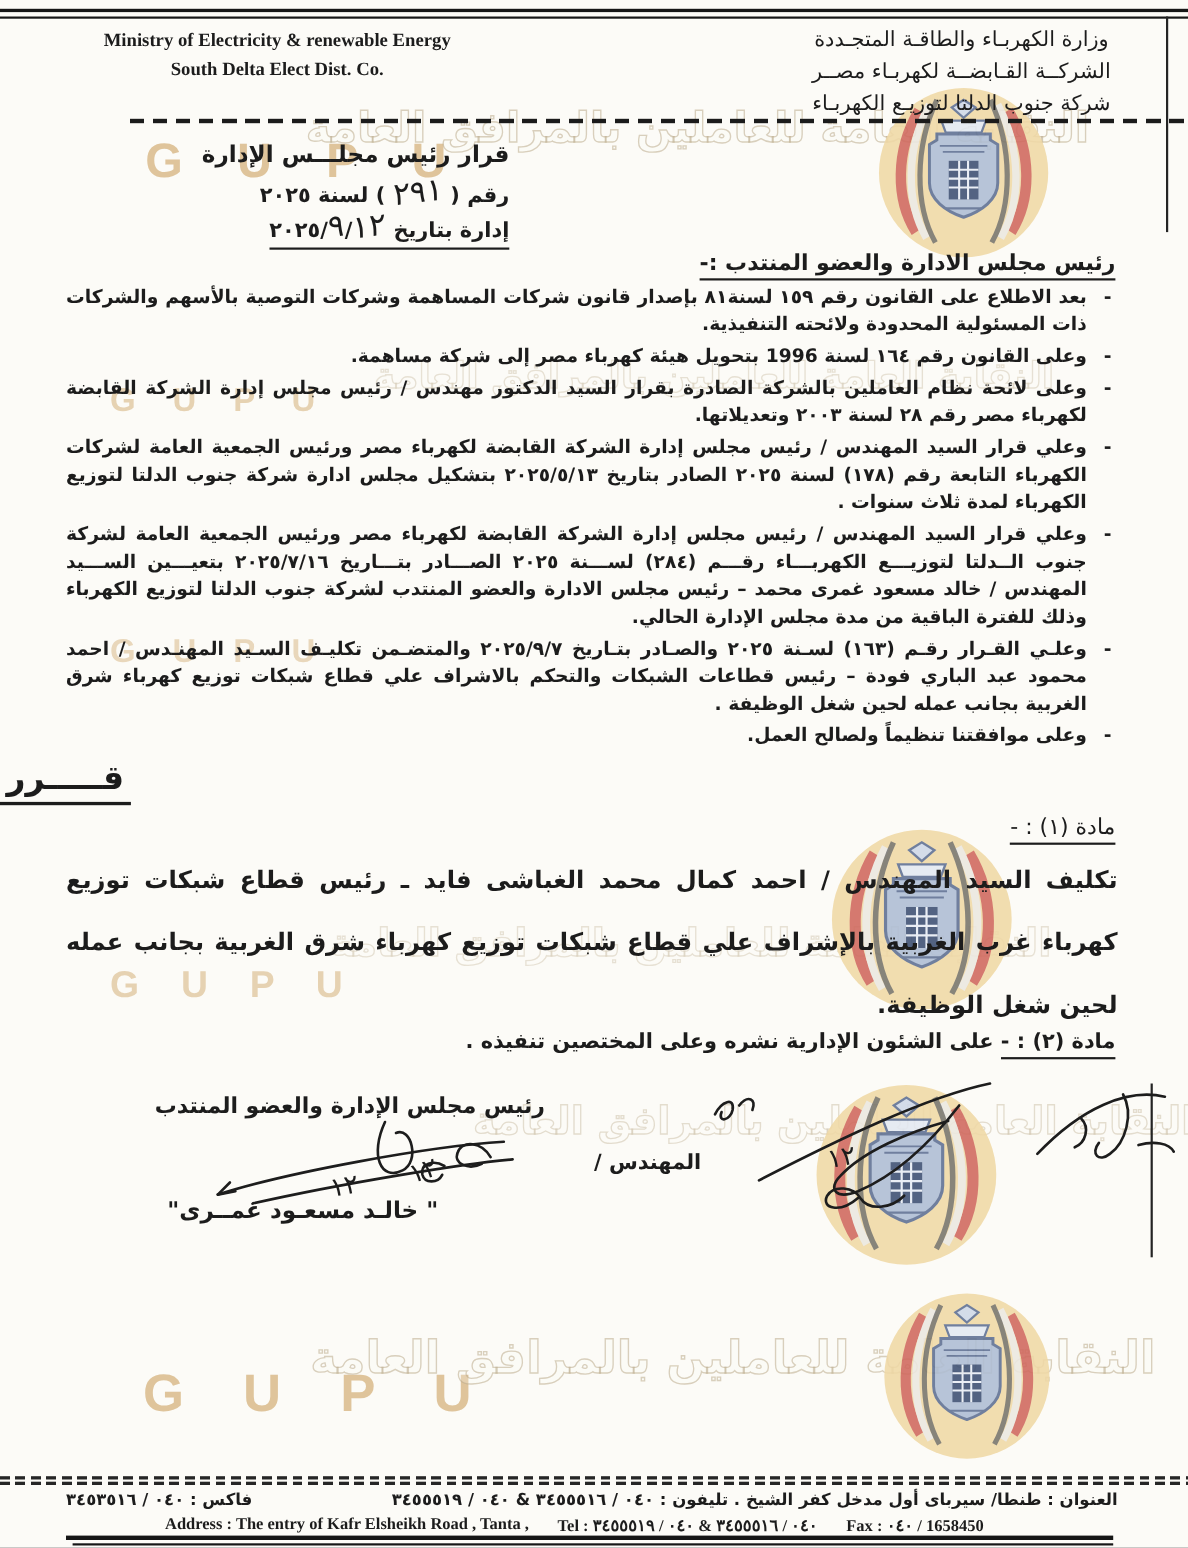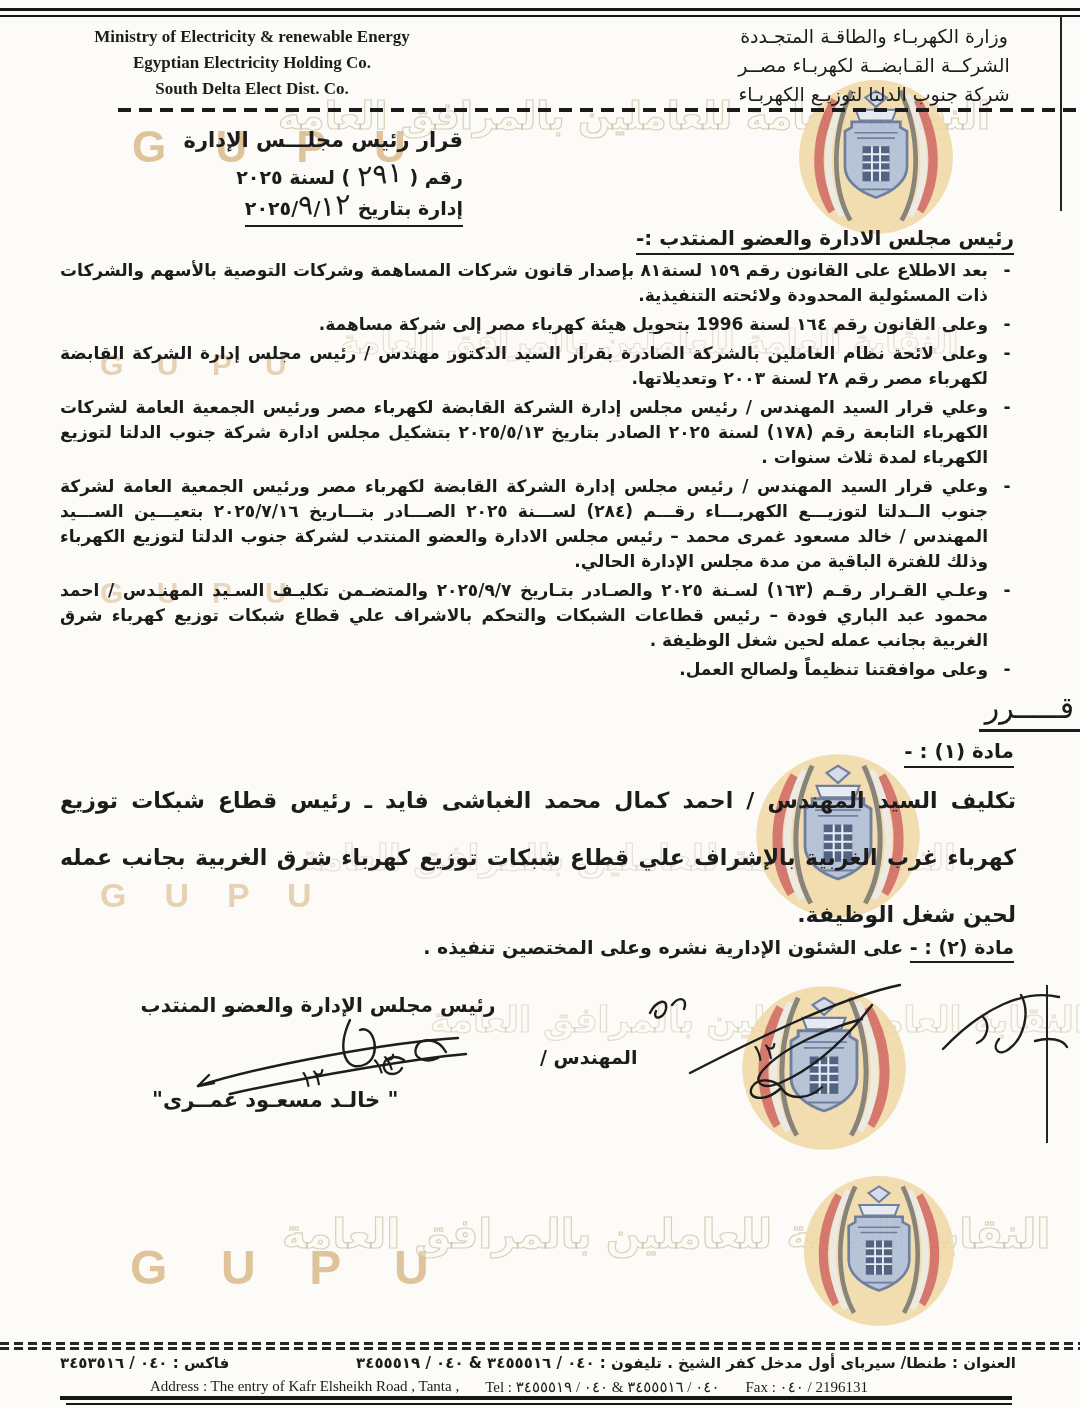--- a/index.html
+++ b/index.html
@@ -25,23 +25,23 @@
   .hw-sm{display:inline-block;font-weight:400;transform:rotate(-10deg);font-size:24px;line-height:1;z-index:3;}
   .atom{display:inline-block;}
   
   .sec-head{right:66px;top:226px;font-size:20px;font-weight:bold;}
   .sec-head span{border-bottom:2px solid #1c1c1c;padding-bottom:3px;}
   .bullets{right:62px;left:60px;top:258px;}
   .bitem{display:flex;gap:8px;margin-bottom:4px;font-size:17px;font-weight:600;line-height:25px;}
   .bdash{flex:none;width:22px;text-align:center;font-weight:bold;}
   .btxt{flex:1;text-align:justify;}
   
-  .decree{left:0;top:690px;width:1080px;text-align:right;font-size:30px;font-weight:normal;}
+  .decree{left:0;top:690px;width:1080px;text-align:left;font-size:30px;font-weight:bold;}
   .decree span{border-bottom:3px solid #1c1c1c;padding:0 6px 4px;}
-  .art-label{right:66px;top:739px;font-size:20px;font-weight:bold;}
+  .art-label{right:66px;top:739px;font-size:20px;font-weight:normal;}
   .art-label span{border-bottom:2px solid #1c1c1c;padding-bottom:3px;}
   .art1-body{right:64px;left:60px;top:772px;font-size:22px;font-weight:600;line-height:57px;text-align:justify;}
   .art2-line{right:66px;top:936px;font-size:19px;font-weight:bold;}
   .art2-line .lbl{border-bottom:2px solid #1c1c1c;padding-bottom:3px;}
   
   .sig-title{left:138px;top:993px;width:360px;text-align:center;font-size:20px;font-weight:bold;white-space:nowrap;}
   .sig-eng{left:540px;top:1046px;font-size:19px;font-weight:bold;}
   .sig-name{left:152px;top:1088px;font-size:21px;font-weight:bold;white-space:nowrap;}
   .ink{z-index:3;}
   .ink path{stroke:#1d1d1d;stroke-width:2.4;fill:none;stroke-linecap:round;}
@@ -49,21 +49,21 @@
   .wm-gupu{font-family:"Liberation Sans",sans-serif;font-weight:bold;letter-spacing:0.42em;
            color:rgba(198,152,80,0.55);z-index:1;white-space:nowrap;margin-top:34px;}
   .wm-ar{direction:rtl;font-weight:bold;white-space:nowrap;z-index:1;
          color:rgba(206,192,160,0.55);
          -webkit-text-fill-color:rgba(252,250,244,0.22);
          -webkit-text-stroke:1.2px rgba(188,172,140,0.55);}
   .stamp{z-index:1;opacity:0.88;}
   
   .foot-ar{right:64px;left:60px;top:1354px;display:flex;justify-content:space-between;
            font-size:15px;font-weight:bold;direction:rtl;}
-  .foot-en{left:150px;top:1378px;display:flex;gap:26px;font-size:15px;font-weight:normal;}
+  .foot-en{left:150px;top:1378px;display:flex;gap:26px;font-size:15px;font-weight:bold;}
   .vline{width:2px;background:#242424;z-index:2;}
 </style>
 </head>
 <body>
 
 <div id="page">
 
   <svg width="0" height="0" style="position:absolute" aria-hidden="true">
     <symbol id="stamp-sym" viewBox="0 0 120 120">
       <circle cx="60" cy="60" r="57" fill="#f0d9a6"></circle>
@@ -108,21 +108,20 @@
     </svg>
   <svg class="abs stamp" style="left:738px;top:982px;" width="172" height="172">
       <use href="#stamp-sym"></use>
     </svg>
   <svg class="abs stamp" style="left:800px;top:1172px;" width="158" height="158">
       <use href="#stamp-sym"></use>
     </svg>
 
   <div class="abs en txt hdr-en">
     <div>Ministry of Electricity &amp; renewable Energy</div>
-    <div>Egyptian Electricity Holding Co.</div>
     <div>South Delta Elect Dist. Co.</div>
   </div>
   <div class="abs ar txt hdr-ar">
     <div>وزارة الكهربـاء والطاقـة المتجـددة</div>
     <div>الشركــة القـابضــة لكهربـاء مصــر</div>
     <div>شركة جنوب الدلتا لتوزيـع الكهربـاء</div>
   </div>
 
   <div class="abs ar txt title-block">
     <div class="title-l1">قرار رئيس مجلـــس الإدارة</div>
@@ -222,19 +221,19 @@
   <div class="abs eqline" style="left:0;top:1342px;width:1080px;"></div>
   <div class="abs eqline" style="left:0;top:1347px;width:1080px;"></div>
 
   <div class="abs ar txt foot-ar">
     <span>العنوان : طنطا/ سيرباى أول مدخل كفر الشيخ . تليفون : ٠٤٠ / ٣٤٥٥٥١٦  &amp;  ٠٤٠ / ٣٤٥٥٥١٩</span>
     <span>فاكس : ٠٤٠ / ٣٤٥٣٥١٦</span>
   </div>
   <div class="abs en txt foot-en">
     <span>Address : The entry of Kafr Elsheikh Road , Tanta ,</span>
     <span>Tel : ٠٤٠ / ٣٤٥٥٥١٦  &amp;  ٠٤٠ / ٣٤٥٥٥١٩</span>
-    <span>Fax : ٠٤٠ / 2196131</span>
+    <span>Fax : ٠٤٠ / 1658450</span>
   </div>
 
   <div class="abs rule" style="left:60px;top:1396px;width:952px;height:4px;"></div>
   <div class="abs rule" style="left:66px;top:1403px;width:946px;height:2px;"></div>
 
 </div>
 
 </body></html>

